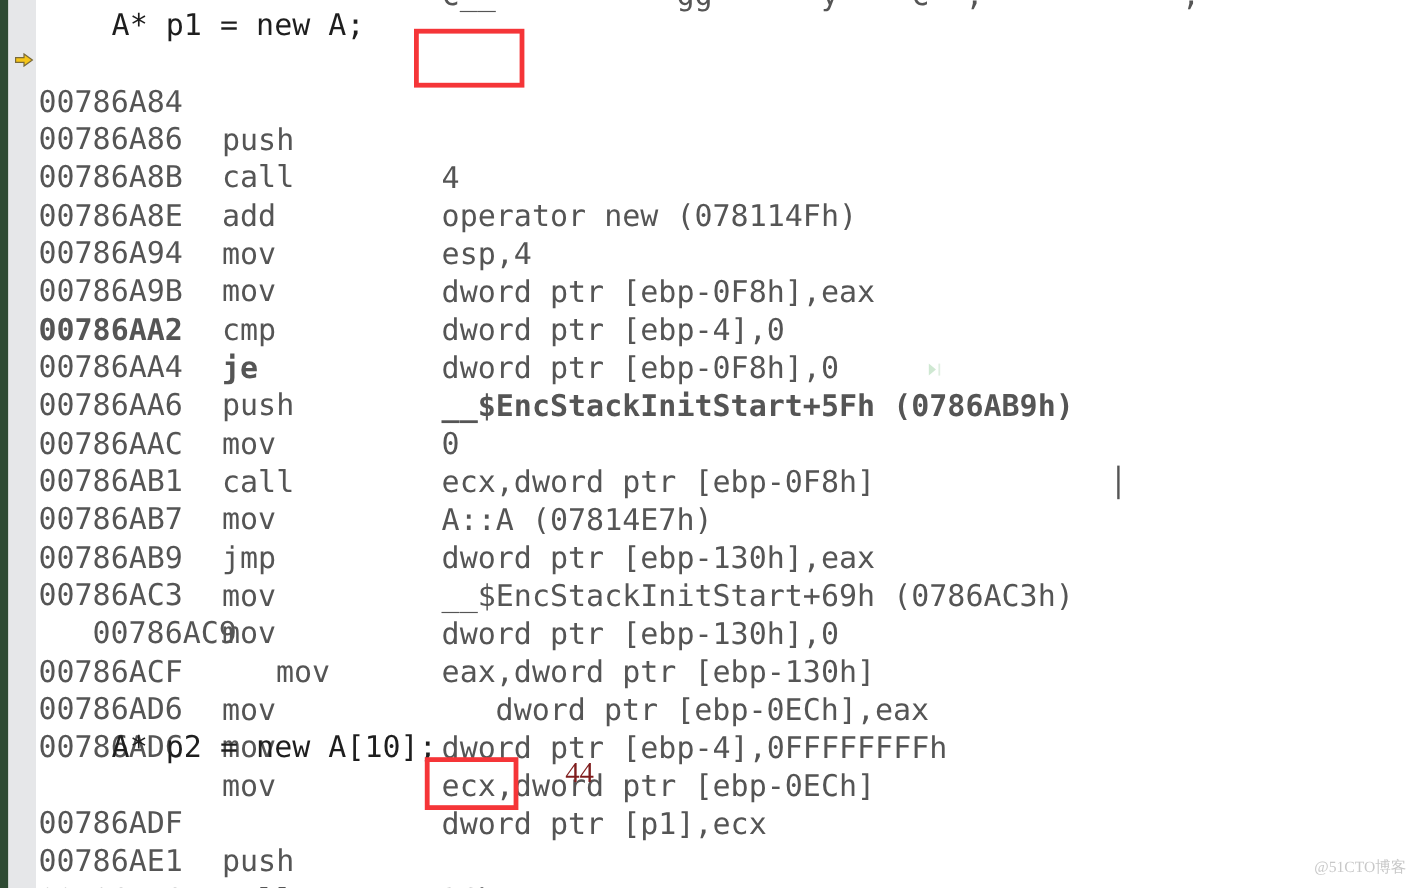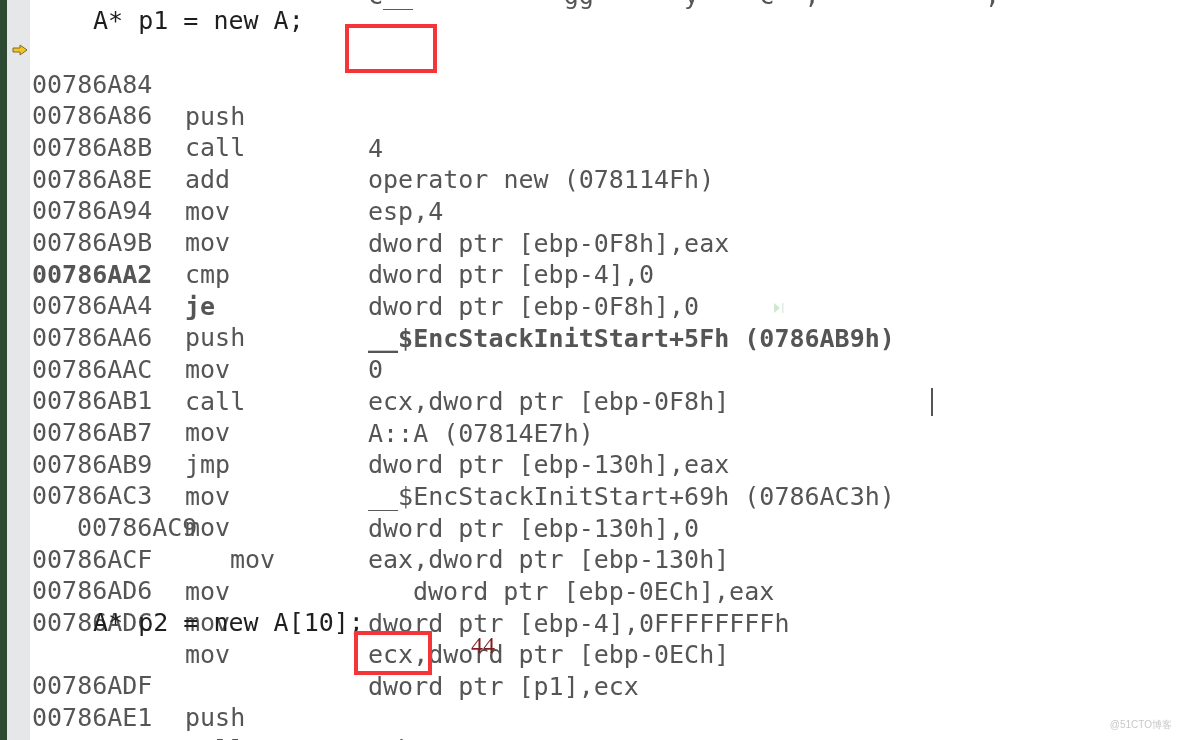--- a/index.html
+++ b/index.html
@@ -95,22 +95,22 @@
       left: 931px;
       top: 388px;
       width: 2px;
       height: 28px;
       background: #555555;
     }
     .watermark {
       position: absolute;
       right: 12px;
       bottom: 8px;
-      font-family: Liberation Sans, sans-serif;
-      font-size: 10px;
+      font-family: Liberation Serif, serif;
+      font-size: 13px;
       color: #c8c8c8;
     }
   </style>
 </head>
 <body>
 
 <div class="frame">
   <div class="left-strip"></div>
   <div class="gutter"></div>
 

